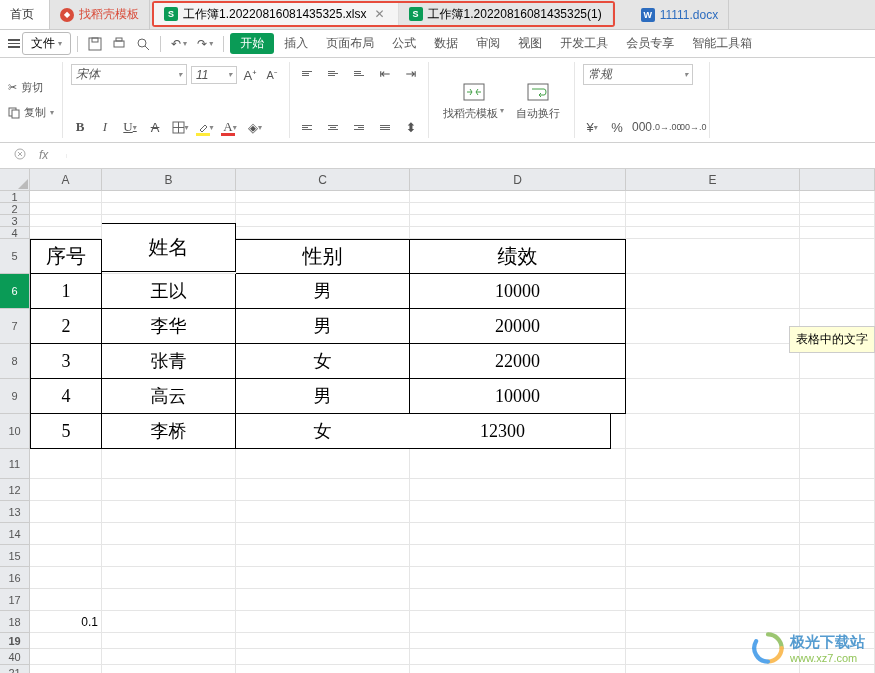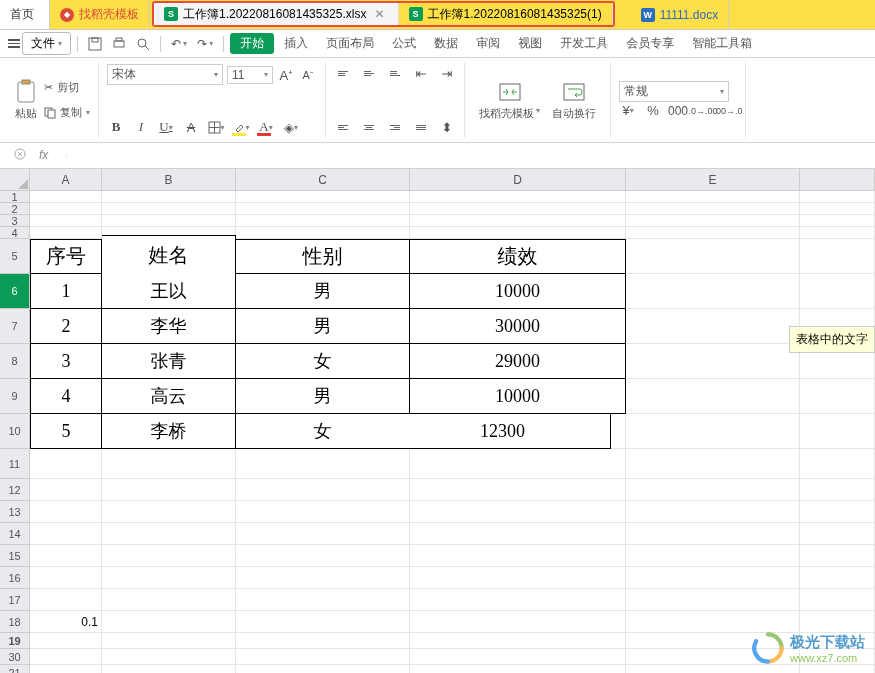--- a/index.html
+++ b/index.html
@@ -1,19 +1,19 @@
 <!DOCTYPE html>
 <html><head>
 <meta charset="utf-8">
 <style>
 * { box-sizing: border-box; margin: 0; padding: 0; font-family: "Microsoft YaHei", Arial, sans-serif; }
 body { background: #fff; width: 875px; height: 673px; overflow: hidden; position: relative; }
 
 
-.tab-bar { display: flex; height: 30px; background: #fde047; border-bottom: 1px solid #ccc; align-items: stretch; font-size: 12px; }
+.tab-bar { display: flex; height: 30px; background: #e5e5e5; border-bottom: 1px solid #ccc; align-items: stretch; font-size: 12px; }
 .tab { display: flex; align-items: center; padding: 0 10px; gap: 5px; border-right: 1px solid #ccc; cursor: pointer; }
 .tab.home { background: #fff; color: #333; min-width: 50px; }
 .tab.template { color: #d94c3a; }
 .tab-wrap { display: flex; border: 2px solid #e74c3c; border-radius: 3px; margin: 1px 2px; height: 26px; }
 .tab-wrap .tab { border-right: 1px solid #ddd; }
 .tab.active { background: #f5f5f5; }
 .tab.doc { color: #2c6cbf; }
 .icon-s { width: 14px; height: 14px; background: #0a9b56; color: #fff; border-radius: 2px; display: flex; align-items: center; justify-content: center; font-size: 9px; font-weight: bold; }
 .icon-w { width: 14px; height: 14px; background: #2c6cbf; color: #fff; border-radius: 2px; display: flex; align-items: center; justify-content: center; font-size: 9px; font-weight: bold; }
 .icon-d { width: 14px; height: 14px; background: #d94c3a; border-radius: 50%; display: flex; align-items: center; justify-content: center; color: #fff; font-size: 8px; }
@@ -29,21 +29,21 @@
 .ham { display: inline-flex; flex-direction: column; gap: 2px; }
 .ham span { width: 12px; height: 1.5px; background: #555; }
 .dd { font-size: 8px; color: #888; }
 
 
 .ribbon { display: flex; height: 85px; border-bottom: 1px solid #d0d0d0; background: #fff; padding: 4px 0; }
 .ribbon-group { display: flex; flex-direction: column; justify-content: space-between; padding: 2px 8px; border-right: 1px solid #e6e6e6; font-size: 11px; color: #555; }
 .ribbon-row { display: flex; align-items: center; gap: 4px; }
 .big-btn { display: flex; flex-direction: column; align-items: center; justify-content: center; gap: 2px; padding: 4px 6px; cursor: pointer; height: 100%; }
 .big-icon { width: 24px; height: 24px; display: flex; align-items: center; justify-content: center; }
-.font-select { border: 1px solid #ccc; font-size: 12px; padding: 1px 4px; background: #fff; display: flex; align-items: center; gap: 4px; }
+.font-select { border: 1px solid #ccc; font-size: 12px; padding: 1px 4px; background: #fff; display: flex; align-items: center; gap: 4px; font-style: italic; }
 .tb { width: 18px; height: 18px; display: flex; align-items: center; justify-content: center; cursor: pointer; color: #555; font-size: 13px; }
 .tb.bold { font-weight: bold; font-family: serif; }
 .tb.italic { font-style: italic; font-family: serif; }
 .tb.underline { text-decoration: underline; font-family: serif; }
 .tb.strike { text-decoration: line-through; }
 
 
 .fx-bar { display: flex; height: 26px; border-bottom: 1px solid #d0d0d0; align-items: center; font-size: 12px; }
 .name-box { width: 145px; border: 1px solid #ccc; margin: 2px 4px; padding: 2px 6px; text-align: center; font-size: 12px; position: relative; display: flex; justify-content: center; align-items: center; }
 .name-box::after { content: ''; position: absolute; right: 2px; border-left: 4px solid transparent; border-right: 4px solid transparent; border-top: 4px solid #888; }
@@ -147,29 +147,20 @@
   <div class="menu-tab">数据</div>
   <div class="menu-tab">审阅</div>
   <div class="menu-tab">视图</div>
   <div class="menu-tab">开发工具</div>
   <div class="menu-tab">会员专享</div>
   <div class="menu-tab">智能工具箱</div>
 </div>
 
 <div class="ribbon">
   <div class="ribbon-group" style="flex-direction:row;align-items:center;">
-    <div class="big-btn">
-      <span class="big-icon">
-          <svg width="22" height="26" viewBox="0 0 22 26">
-            <rect x="3" y="3" width="16" height="20" fill="none" stroke="#888" rx="2"></rect>
-            <rect x="7" y="1" width="8" height="4" fill="#d9a441" stroke="#888"></rect>
-          </svg>
-        </span>
-      <span style="display:flex;gap:2px;align-items:center;">粘贴</span>
-    </div>
     <div style="display:flex;flex-direction:column;gap:10px;">
       <div class="ribbon-row">
           <span>✂</span>
           <span>剪切</span>
         </div>
       <div class="ribbon-row">
           <svg width="12" height="12" viewBox="0 0 12 12">
             <rect x="1" y="1" width="7" height="8" fill="none" stroke="#666"></rect>
             <rect x="4" y="3" width="7" height="8" fill="#fff" stroke="#666"></rect>
           </svg>
@@ -289,21 +280,21 @@
     <div class="big-btn">
       <span class="big-icon">
           <svg width="22" height="18" viewBox="0 0 22 18">
             <rect x="1" y="1" width="20" height="16" fill="none" stroke="#666"></rect>
             <path d="M5 6 L17 6 M17 6 Q19 6 19 9 Q19 12 17 12 L12 12 M14 10 L12 12 L14 14" fill="none" stroke="#43a047"></path>
           </svg>
         </span>
       <span>自动换行</span>
     </div>
   </div>
-  <div class="ribbon-group" style="gap:0;justify-content:center;">
+  <div class="ribbon-group" style="gap:0;">
     <div class="font-select" style="width:110px">
         <span>常规</span>
         <span class="dd" style="margin-left:auto">▾</span>
       </div>
     <div class="ribbon-row" style="gap:7px;">
       <span class="tb">¥<span class="dd">▾</span></span>
       <span class="tb">%</span>
       <span class="tb" style="font-size:12px">000</span>
       <span class="tb" style="font-size:9px">.0→.00</span>
       <span class="tb" style="font-size:9px">.00→.0</span>
@@ -350,21 +341,21 @@
       <div class="row-h" style="height: 35px;">10</div>
       <div class="row-h" style="height: 30px;">11</div>
       <div class="row-h" style="height: 22px;">12</div>
       <div class="row-h" style="height: 22px;">13</div>
       <div class="row-h" style="height: 22px;">14</div>
       <div class="row-h" style="height: 22px;">15</div>
       <div class="row-h" style="height: 22px;">16</div>
       <div class="row-h" style="height: 22px;">17</div>
       <div class="row-h" style="height: 22px;">18</div>
       <div class="row-h" style="height: 16px; font-weight: bold;">19</div>
-      <div class="row-h" style="height: 16px;">30</div>
+      <div class="row-h" style="height: 16px;">40</div>
       <div class="row-h" style="height: 16px;">21</div>
     </div>
   <div class="cells" id="cells">
       <div class="cell" style="left: 0px; top: 0px; width: 72px; height: 12px;"></div>
       <div class="cell" style="left: 72px; top: 0px; width: 134px; height: 12px;"></div>
       <div class="cell" style="left: 206px; top: 0px; width: 174px; height: 12px;"></div>
       <div class="cell" style="left: 380px; top: 0px; width: 216px; height: 12px;"></div>
       <div class="cell" style="left: 596px; top: 0px; width: 174px; height: 12px;"></div>
       <div class="cell" style="left: 770px; top: 0px; width: 75px; height: 12px;"></div>
       <div class="cell" style="left: 0px; top: 12px; width: 72px; height: 12px;"></div>
@@ -481,35 +472,35 @@
       <div class="cell" style="left: 380px; top: 458px; width: 216px; height: 16px;"></div>
       <div class="cell" style="left: 596px; top: 458px; width: 174px; height: 16px;"></div>
       <div class="cell" style="left: 770px; top: 458px; width: 75px; height: 16px;"></div>
       <div class="cell" style="left: 0px; top: 474px; width: 72px; height: 16px;"></div>
       <div class="cell" style="left: 72px; top: 474px; width: 134px; height: 16px;"></div>
       <div class="cell" style="left: 206px; top: 474px; width: 174px; height: 16px;"></div>
       <div class="cell" style="left: 380px; top: 474px; width: 216px; height: 16px;"></div>
       <div class="cell" style="left: 596px; top: 474px; width: 174px; height: 16px;"></div>
       <div class="cell" style="left: 770px; top: 474px; width: 75px; height: 16px;"></div>
       <div class="cell data-cell table-left table-top hdr-cell" style="left: 0px; top: 48px; width: 72px; height: 35px;">序号</div>
-      <div class="cell data-cell table-top hdr-cell" style="left: 72px; top: 44px; width: 134px; height: 40px;">姓名</div>
+      <div class="cell data-cell table-top hdr-cell" style="left: 72px; top: 32px; width: 134px; height: 49px;">姓名</div>
       <div class="cell data-cell table-top hdr-cell" style="left: 206px; top: 48px; width: 174px; height: 35px;">性别</div>
       <div class="cell data-cell table-top hdr-cell" style="left: 380px; top: 48px; width: 216px; height: 35px;">绩效</div>
       <div class="cell data-cell table-left" style="left: 0px; top: 83px; width: 72px; height: 35px;">1</div>
       <div class="cell data-cell" style="left: 72px; top: 83px; width: 134px; height: 35px;">王以</div>
       <div class="cell data-cell" style="left: 206px; top: 83px; width: 174px; height: 35px;">男</div>
       <div class="cell data-cell" style="left: 380px; top: 83px; width: 216px; height: 35px;">10000</div>
       <div class="cell data-cell table-left" style="left: 0px; top: 118px; width: 72px; height: 35px;">2</div>
       <div class="cell data-cell" style="left: 72px; top: 118px; width: 134px; height: 35px;">李华</div>
       <div class="cell data-cell" style="left: 206px; top: 118px; width: 174px; height: 35px;">男</div>
-      <div class="cell data-cell" style="left: 380px; top: 118px; width: 216px; height: 35px;">30000</div>
+      <div class="cell data-cell" style="left: 380px; top: 118px; width: 216px; height: 35px;">20000</div>
       <div class="cell data-cell table-left" style="left: 0px; top: 153px; width: 72px; height: 35px;">3</div>
       <div class="cell data-cell" style="left: 72px; top: 153px; width: 134px; height: 35px;">张青</div>
       <div class="cell data-cell" style="left: 206px; top: 153px; width: 174px; height: 35px;">女</div>
-      <div class="cell data-cell" style="left: 380px; top: 153px; width: 216px; height: 35px;">29000</div>
+      <div class="cell data-cell" style="left: 380px; top: 153px; width: 216px; height: 35px;">22000</div>
       <div class="cell data-cell table-left" style="left: 0px; top: 188px; width: 72px; height: 35px;">4</div>
       <div class="cell data-cell" style="left: 72px; top: 188px; width: 134px; height: 35px;">高云</div>
       <div class="cell data-cell" style="left: 206px; top: 188px; width: 174px; height: 35px;">男</div>
       <div class="cell data-cell" style="left: 380px; top: 188px; width: 216px; height: 35px;">10000</div>
       <div class="cell data-cell table-left" style="left: 0px; top: 223px; width: 72px; height: 35px;">5</div>
       <div class="cell data-cell" style="left: 72px; top: 223px; width: 134px; height: 35px;">李桥</div>
       <div class="cell data-cell" style="left: 206px; top: 223px; width: 174px; height: 35px;">女</div>
       <div class="cell data-cell" style="left: 365px; top: 223px; width: 216px; height: 35px;">12300</div>
       <div class="cell cell-18a" style="left: 0px; top: 420px; width: 72px; height: 22px;">0.1</div>
     </div>

